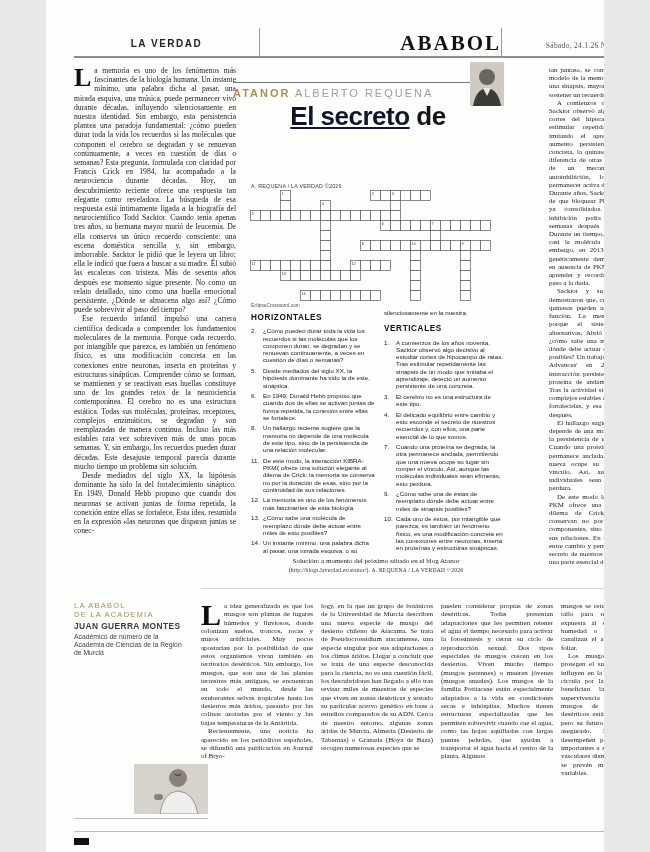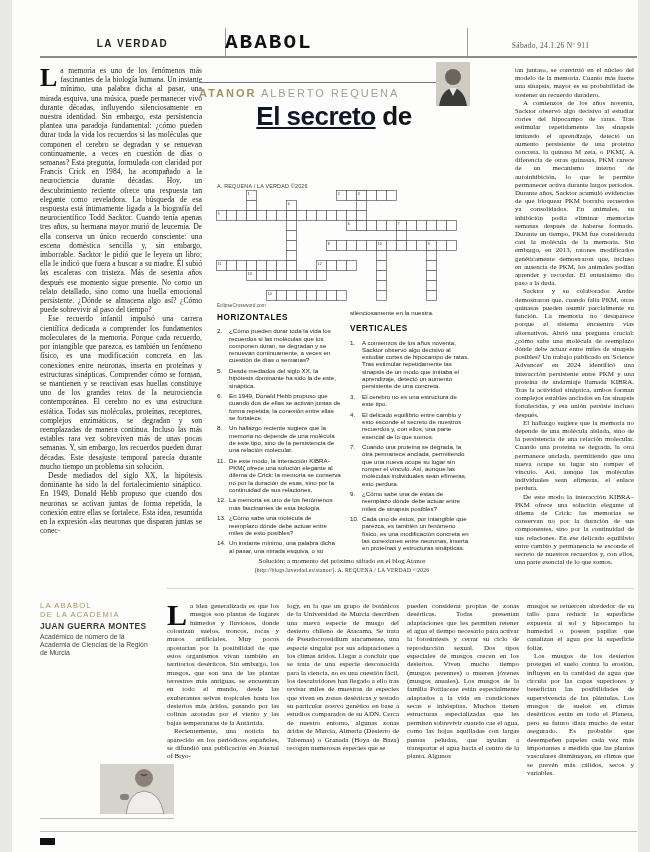--- a/index.html
+++ b/index.html
@@ -1,26 +1,26 @@
 <!DOCTYPE html>
 <html><head>
 <meta charset="utf-8">
 <style>
   html,body{margin:0;padding:0;background:#e8e8e6;}
-  .page{position:relative;width:626px;height:852px;background:#fdfdfc;margin:0 auto;
+  .page{position:relative;width:558px;height:852px;background:#fdfdfc;margin:0 auto;
         font-family:"Liberation Serif",serif;color:#1c1c1c;overflow:hidden;}
   [data-name]{box-sizing:border-box;}
 
   
   .brand{position:absolute;left:28px;top:38px;width:185px;text-align:center;
          font-family:"Liberation Sans",sans-serif;font-weight:bold;font-size:10px;letter-spacing:1.5px;color:#222;}
   .vline{position:absolute;top:28px;height:28px;width:1px;background:#9a9a9a;}
   .v1{left:213px;} .v2{left:455px;}
-  .section-title{position:absolute;left:213px;top:31px;width:242px;text-align:left;
-         font-family:Liberation Mono, monospace;font-weight:bold;font-size:21px;letter-spacing:2px;color:#111;}
+  .section-title{position:absolute;left:213px;top:31px;width:242px;text-align:right;
+         font-family:Liberation Serif, serif;font-weight:bold;font-size:21px;letter-spacing:2px;color:#111;}
   .edition-date{position:absolute;left:455px;top:41px;width:167px;text-align:center;
          font-size:7.5px;color:#555;letter-spacing:.3px;}
   .header-rule{position:absolute;left:28px;top:56px;width:597px;height:1.5px;background:#8c8c8c;}
 
   
   .art-col{position:absolute;top:66px;height:526px;overflow:hidden;text-align:justify;}
   .col-left{left:28px;width:162px;font-size:7.6px;line-height:9.2px;}
   .col-right{left:503px;width:119px;font-size:6.9px;line-height:8.2px;}
   .art-col p{margin:0;text-indent:8px;}
   .art-col p.first{text-indent:0;}

